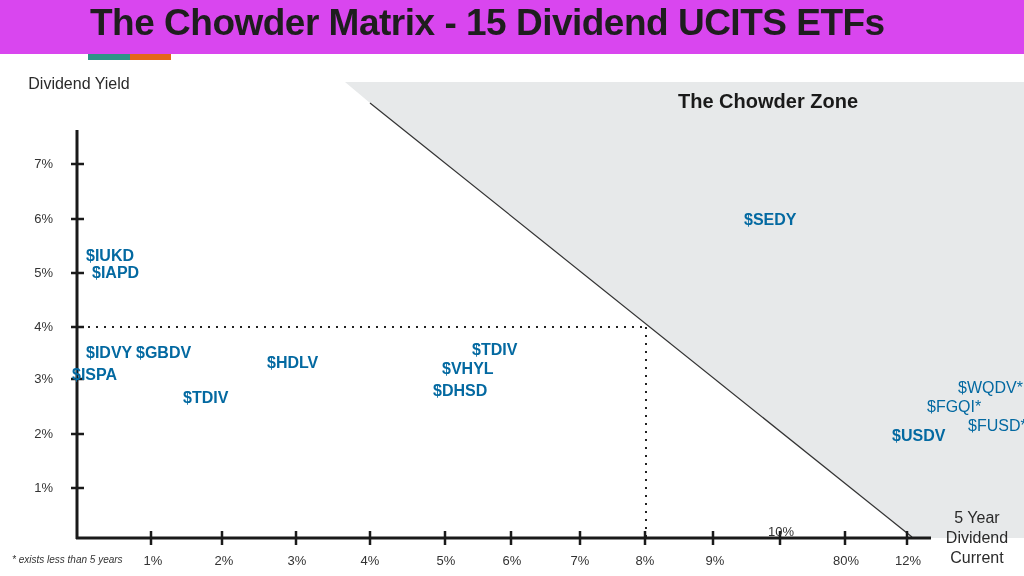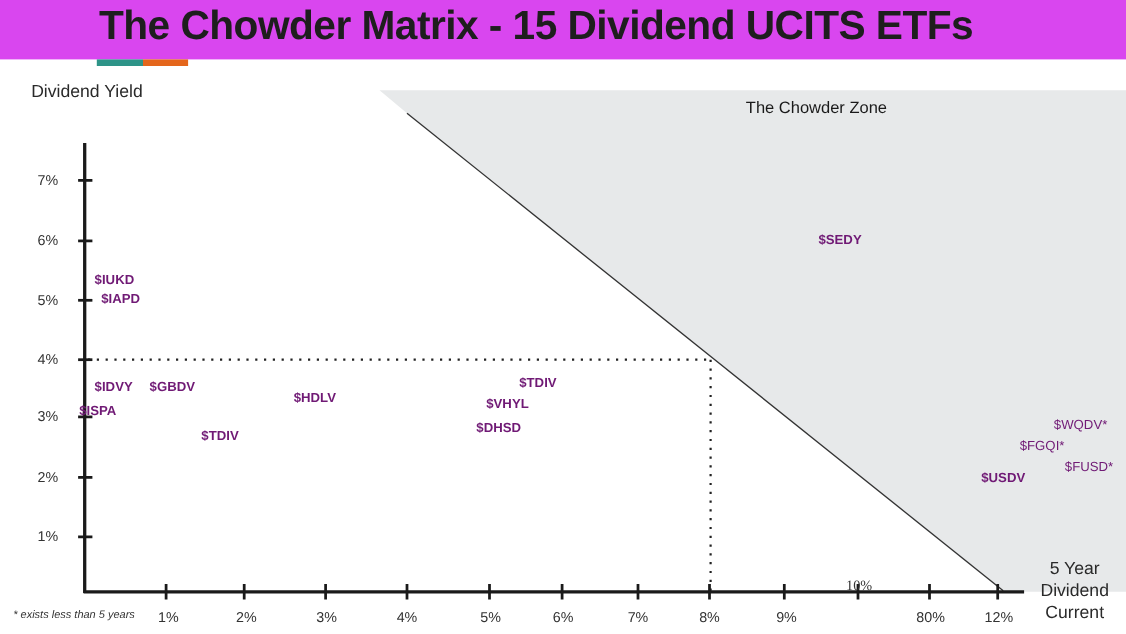--- a/index.html
+++ b/index.html
@@ -6,23 +6,23 @@
   body { width:1024px; height:576px; background:#ffffff; position:relative; overflow:hidden; font-family:"Liberation Sans", "DejaVu Sans", sans-serif; color:#222; }
   .header { position:absolute; left:0; top:0; width:1024px; height:54px; background:#d946ef; }
   .title { position:absolute; left:90px; top:2px; font-size:37px; font-weight:bold; color:#1e1e1e; letter-spacing:-0.5px; white-space:nowrap; }
   .accent { position:absolute; top:54px; height:6px; }
   svg.plot { position:absolute; left:0; top:0; }
   .lbl { position:absolute; white-space:nowrap; }
   .ylabel { left:14px; top:74px; width:130px; text-align:center; font-size:16px; line-height:20px; color:#2a2a2a; }
   .xlabel { left:930px; top:508px; width:94px; text-align:center; font-size:16px; line-height:20px; color:#2a2a2a; }
   .tick-y { font-size:13px; color:#333; width:40px; text-align:right; }
   .tick-x { font-size:13px; color:#333; width:40px; text-align:center; }
-  .etf { font-size:12px; font-weight:bold; color:#701a75; }
+  .etf { font-size:16px; font-weight:bold; color:#0369a1; }
   .etf.light { font-weight:normal; }
-  .zone-title { font-size:15px; font-weight:normal; color:#1a1a1a; }
+  .zone-title { font-size:20px; font-weight:bold; color:#1a1a1a; }
   .note { font-size:10px; font-style:italic; color:#333; }
 </style>
 </head>
 <body>
 
 <div class="header">
   <div class="title">The Chowder Matrix - 15 Dividend UCITS ETFs</div>
 </div>
 <div class="accent" style="left:88px;width:42px;background:#2e9488;"></div>
 <div class="accent" style="left:130px;width:41px;background:#e4661c;"></div>
@@ -84,21 +84,21 @@
 
 <div class="lbl tick-x" style="left:133px;top:553px;">1%</div>
 <div class="lbl tick-x" style="left:204px;top:553px;">2%</div>
 <div class="lbl tick-x" style="left:277px;top:553px;">3%</div>
 <div class="lbl tick-x" style="left:350px;top:553px;">4%</div>
 <div class="lbl tick-x" style="left:426px;top:553px;">5%</div>
 <div class="lbl tick-x" style="left:492px;top:553px;">6%</div>
 <div class="lbl tick-x" style="left:560px;top:553px;">7%</div>
 <div class="lbl tick-x" style="left:625px;top:553px;">8%</div>
 <div class="lbl tick-x" style="left:695px;top:553px;">9%</div>
-<div class="lbl tick-x" style="left:761px;top:524px;font-family:Liberation Serif, serif;">10%</div>
+<div class="lbl tick-x" style="left:761px;top:524px;">10%</div>
 <div class="lbl tick-x" style="left:826px;top:553px;">80%</div>
 <div class="lbl tick-x" style="left:888px;top:553px;text-align:center;">12%</div>
 
 <div class="lbl zone-title" style="left:678px;top:90px;">The Chowder Zone</div>
 
 <div class="lbl etf" style="left:86px;top:247px;">$IUKD</div>
 <div class="lbl etf" style="left:92px;top:264px;">$IAPD</div>
 <div class="lbl etf" style="left:86px;top:344px;">$IDVY</div>
 <div class="lbl etf" style="left:136px;top:344px;">$GBDV</div>
 <div class="lbl etf" style="left:72px;top:366px;">$ISPA</div>

